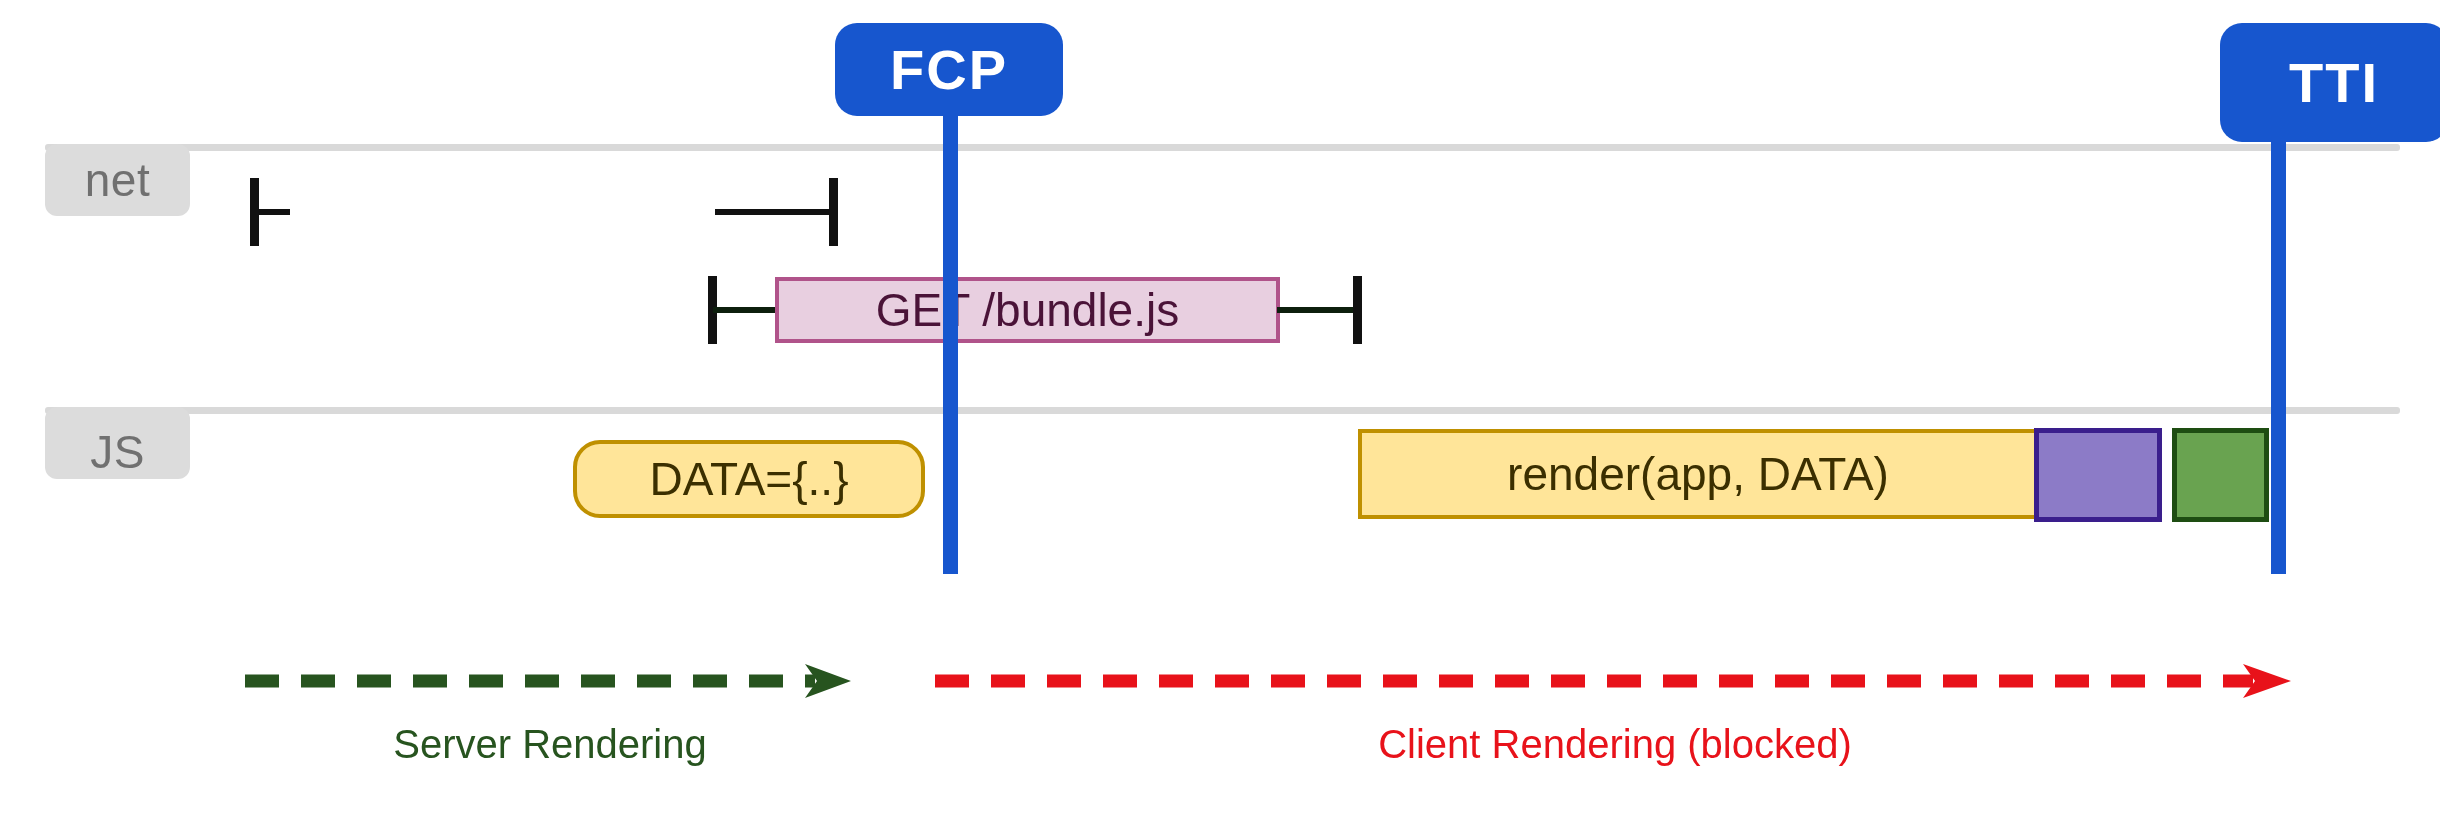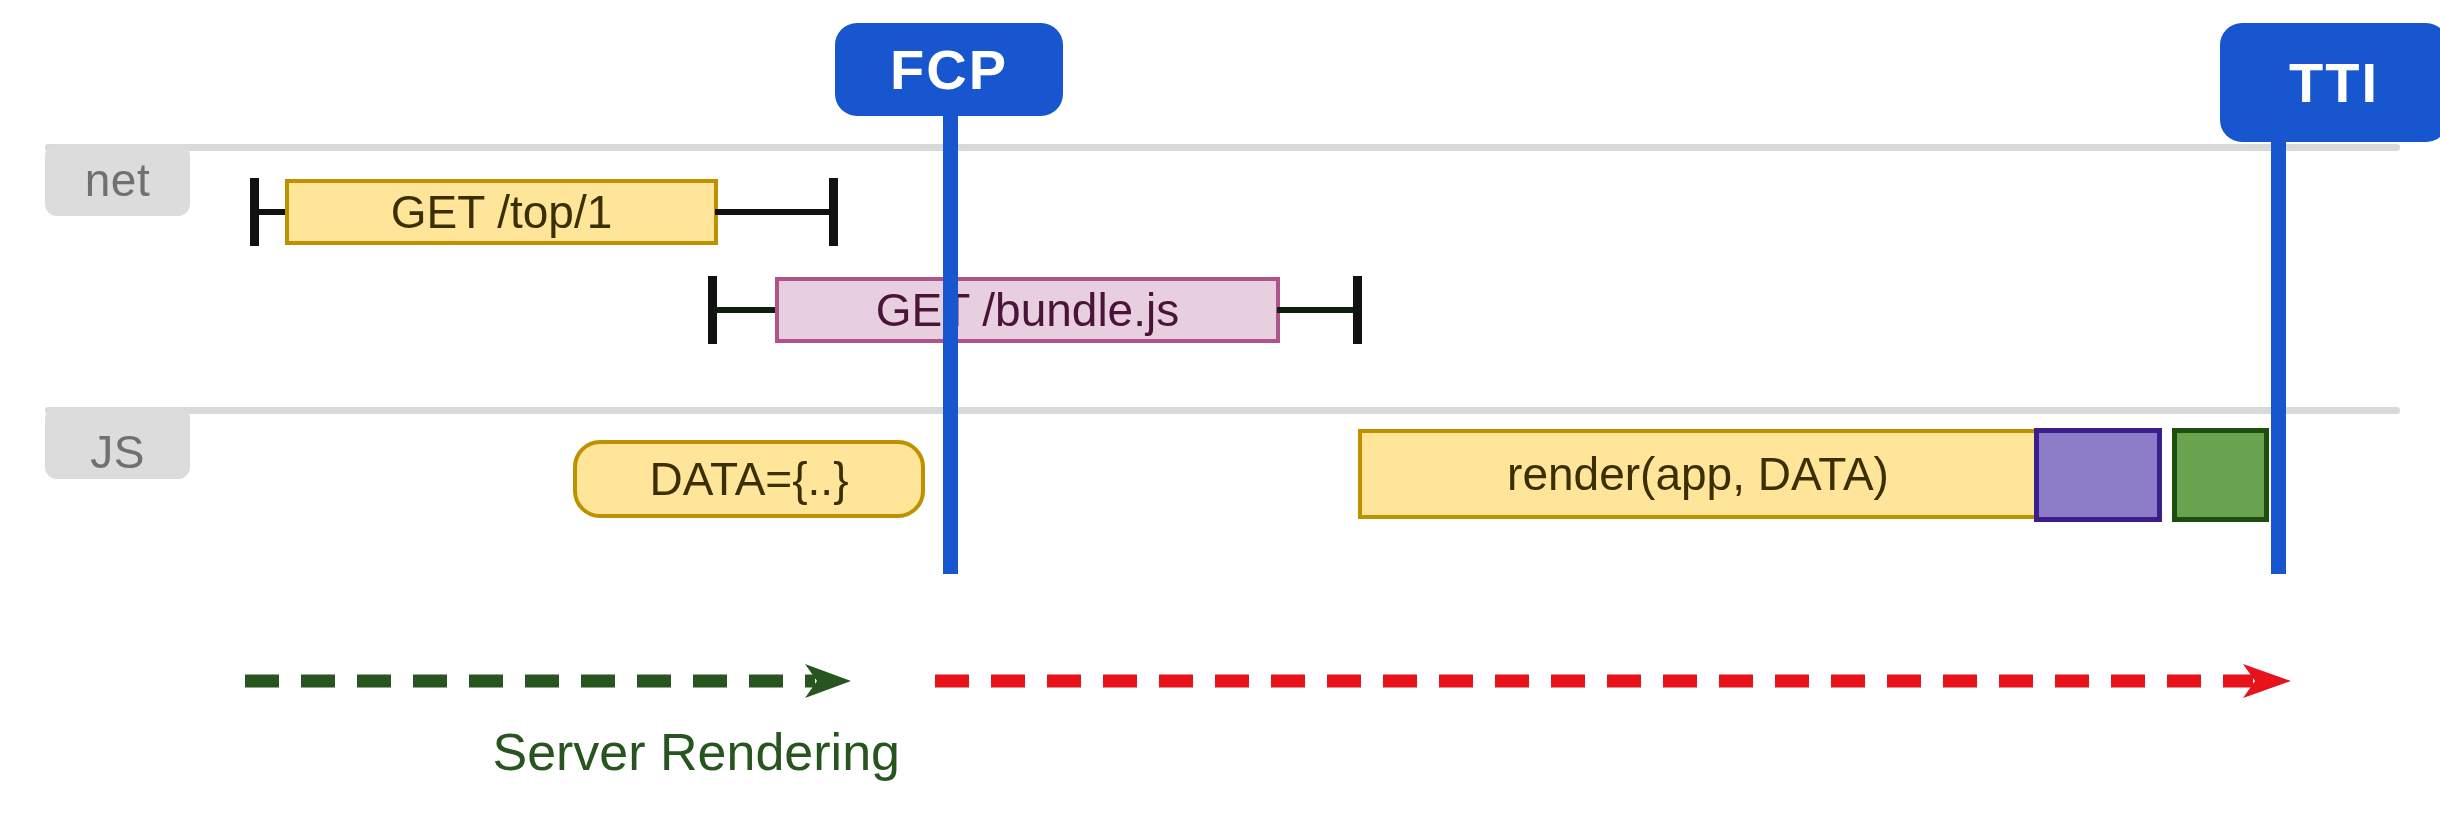--- a/index.html
+++ b/index.html
@@ -41,21 +41,21 @@
     position:absolute;background:#1756ce;border-radius:22px;
     display:flex;align-items:center;justify-content:center;
     color:#ffffff;font-size:56px;font-weight:bold;letter-spacing:2px;
   }
   .marker-line{position:absolute;width:15px;background:#1756ce;}
 
   
   .arrow-wrap{position:absolute;height:30px;}
   .arrow-wrap svg{display:block;overflow:visible;}
   .caption{
-    position:absolute;text-align:right;font-size:52px;white-space:nowrap;
+    position:absolute;text-align:center;font-size:40px;white-space:nowrap;
   }
   .caption.server{color:#27541f;}
   .caption.client{color:#e8121a;}
 </style>
 </head>
 <body>
 
 <div id="stage">
 
   <div class="lane-rail" style="left:45px;top:144px;width:2355px;"></div>
@@ -63,23 +63,20 @@
 
   <div class="lane-chip" style="left:45px;top:144px;width:145px;height:72px;">
     <span>net</span>
   </div>
   <div class="lane-chip" style="left:45px;top:407px;width:145px;height:72px;align-items:flex-end;">
     <span>JS</span>
   </div>
 
   <div class="cap" style="left:250px;top:178px;height:68px;"></div>
   <div class="stem" style="left:255px;top:209px;width:35px;"></div>
-  <div class="block yellow" style="left:285px;top:179px;width:433px;height:66px;">
-    <span>GET /top/1</span>
-  </div>
   <div class="stem" style="left:715px;top:209px;width:122px;"></div>
   <div class="cap" style="left:829px;top:178px;height:68px;"></div>
 
   <div class="cap" style="left:708px;top:276px;height:68px;"></div>
   <div class="stem dark" style="left:713px;top:307px;width:65px;"></div>
   <div class="block pink" style="left:775px;top:277px;width:505px;height:66px;">
     <span>GET /bundle.js</span>
   </div>
   <div class="stem dark" style="left:1277px;top:307px;width:82px;"></div>
   <div class="cap" style="left:1353px;top:276px;height:68px;"></div>
@@ -113,14 +110,15 @@
     </svg>
   </div>
   <div class="caption server" style="left:200px;top:722px;width:700px;">Server Rendering</div>
 
   <div class="arrow-wrap" style="left:935px;top:666px;width:1360px;">
     <svg width="1360" height="30" viewBox="0 0 1360 30">
       <line x1="0" y1="15" x2="1318" y2="15" stroke="#e8121a" stroke-width="13" stroke-dasharray="34 22"></line>
       <path d="M 1308 -2 L 1356 15 L 1308 32 L 1320 15 Z" fill="#e8121a"></path>
     </svg>
   </div>
+  <div class="caption client" style="left:915px;top:722px;width:1400px;">Client Rendering (blocked)</div>
 
 </div>
 
 </body></html>

